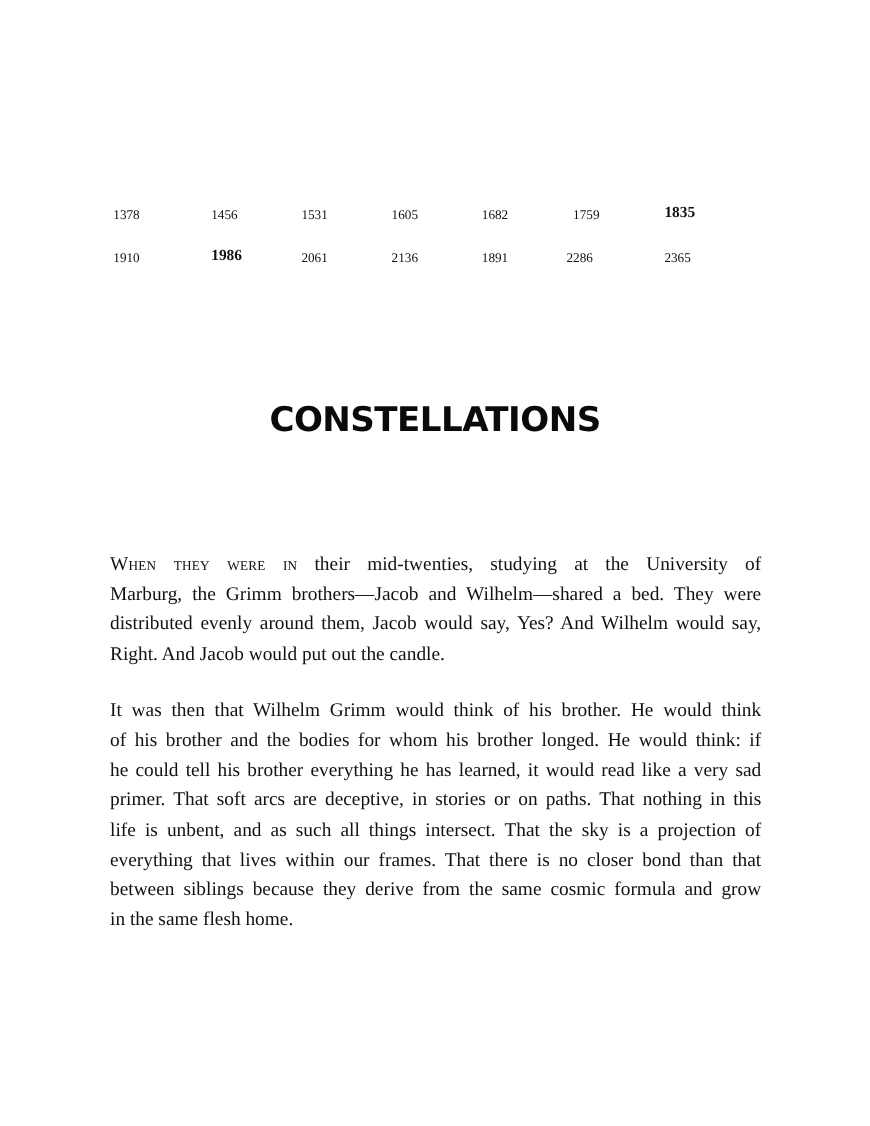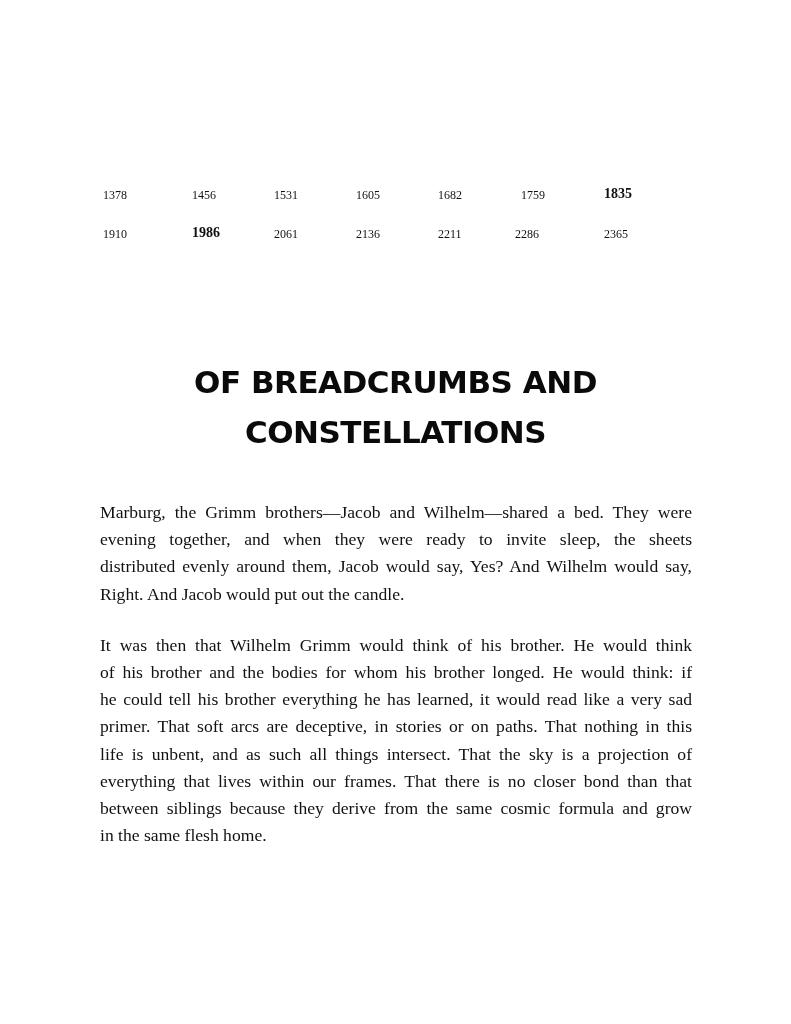--- a/index.html
+++ b/index.html
@@ -94,35 +94,34 @@
     <span class="num" style="left:253px">1605</span>
     <span class="num" style="left:335px">1682</span>
     <span class="num" style="left:418px">1759</span>
     <span class="num bold" style="left:501px">1835</span>
   </div>
   <div class="num-row">
     <span class="num" style="left:0px">1910</span>
     <span class="num bold" style="left:89px">1986</span>
     <span class="num" style="left:171px">2061</span>
     <span class="num" style="left:253px">2136</span>
-    <span class="num" style="left:335px">2211</span>
+    <span class="num" style="left:335px">1891</span>
     <span class="num" style="left:412px">2286</span>
     <span class="num" style="left:501px">2365</span>
   </div>
 </div>
 
 <h1 class="title">
-  <span class="line">OF BREADCRUMBS AND</span>
   <span class="line">CONSTELLATIONS</span>
 </h1>
 
 <div class="body-text">
   <p class="para">
+    <span class="ln"><span class="smallcaps">When they were in</span><span> their mid-twenties, studying at the University of</span></span>
     <span class="ln">Marburg, the Grimm brothers—Jacob and Wilhelm—shared a bed. They were</span>
-    <span class="ln">evening together, and when they were ready to invite sleep, the sheets</span>
     <span class="ln">distributed evenly around them, Jacob would say, Yes? And Wilhelm would say,</span>
     <span class="ln last">Right. And Jacob would put out the candle.</span>
   </p>
   <p class="para">
     <span class="ln">It was then that Wilhelm Grimm would think of his brother. He would think</span>
     <span class="ln">of his brother and the bodies for whom his brother longed. He would think: if</span>
     <span class="ln">he could tell his brother everything he has learned, it would read like a very sad</span>
     <span class="ln">primer. That soft arcs are deceptive, in stories or on paths. That nothing in this</span>
     <span class="ln">life is unbent, and as such all things intersect. That the sky is a projection of</span>
     <span class="ln">everything that lives within our frames. That there is no closer bond than that</span>

